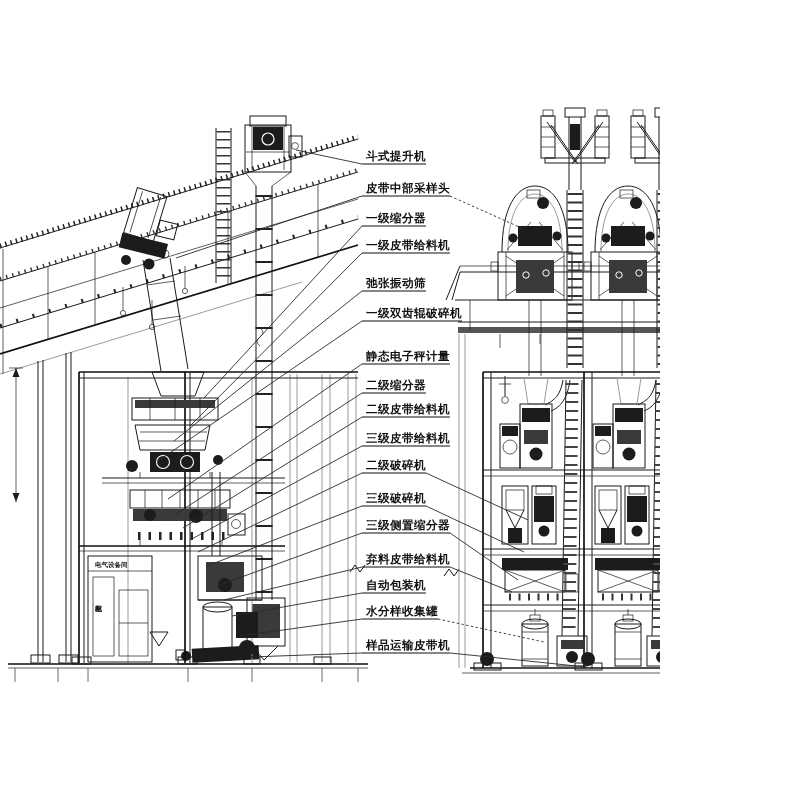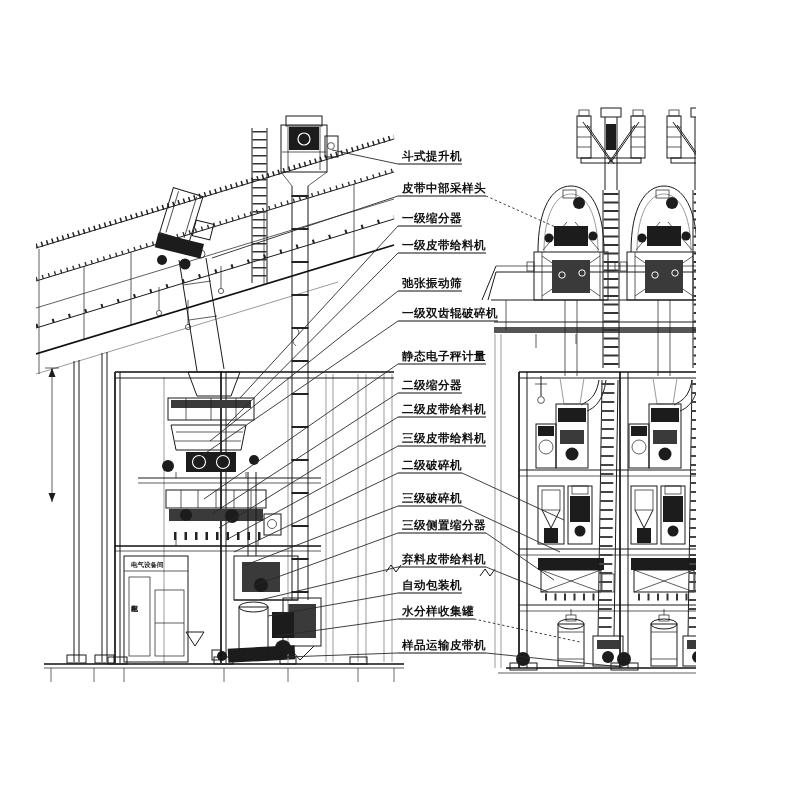--- a/index.html
+++ b/index.html
@@ -1,17 +1,17 @@
 <!DOCTYPE html>
 <html><head>
 <meta charset="utf-8">
 <style>
   html,body{margin:0;padding:0;background:#fff;}
   .canvas{width:660px;height:800px;position:relative;background:#fff;overflow:hidden;
-          font-family:"Liberation Sans","DejaVu Sans",sans-serif;margin-left:36px;}
+          font-family:"Liberation Sans","DejaVu Sans",sans-serif;}
   svg{display:block;}
   .k{stroke:#1a1a1a;fill:none;stroke-width:1;}
   .kt{stroke:#1a1a1a;fill:none;stroke-width:.7;}
   .k2{stroke:#111;fill:none;stroke-width:1.7;}
   .g{stroke:#9b9b9b;fill:none;stroke-width:1;}
   .dk{fill:#1c1c1c;stroke:none;}
   .dk2{fill:#3a3a3a;stroke:none;}
   .lead{stroke:#2a2a2a;fill:none;stroke-width:.9;}
   .lbl{font-size:11.6px;font-weight:bold;fill:#111;letter-spacing:.4px;}
   .tiny{font-size:6.5px;fill:#222;font-weight:bold;}

